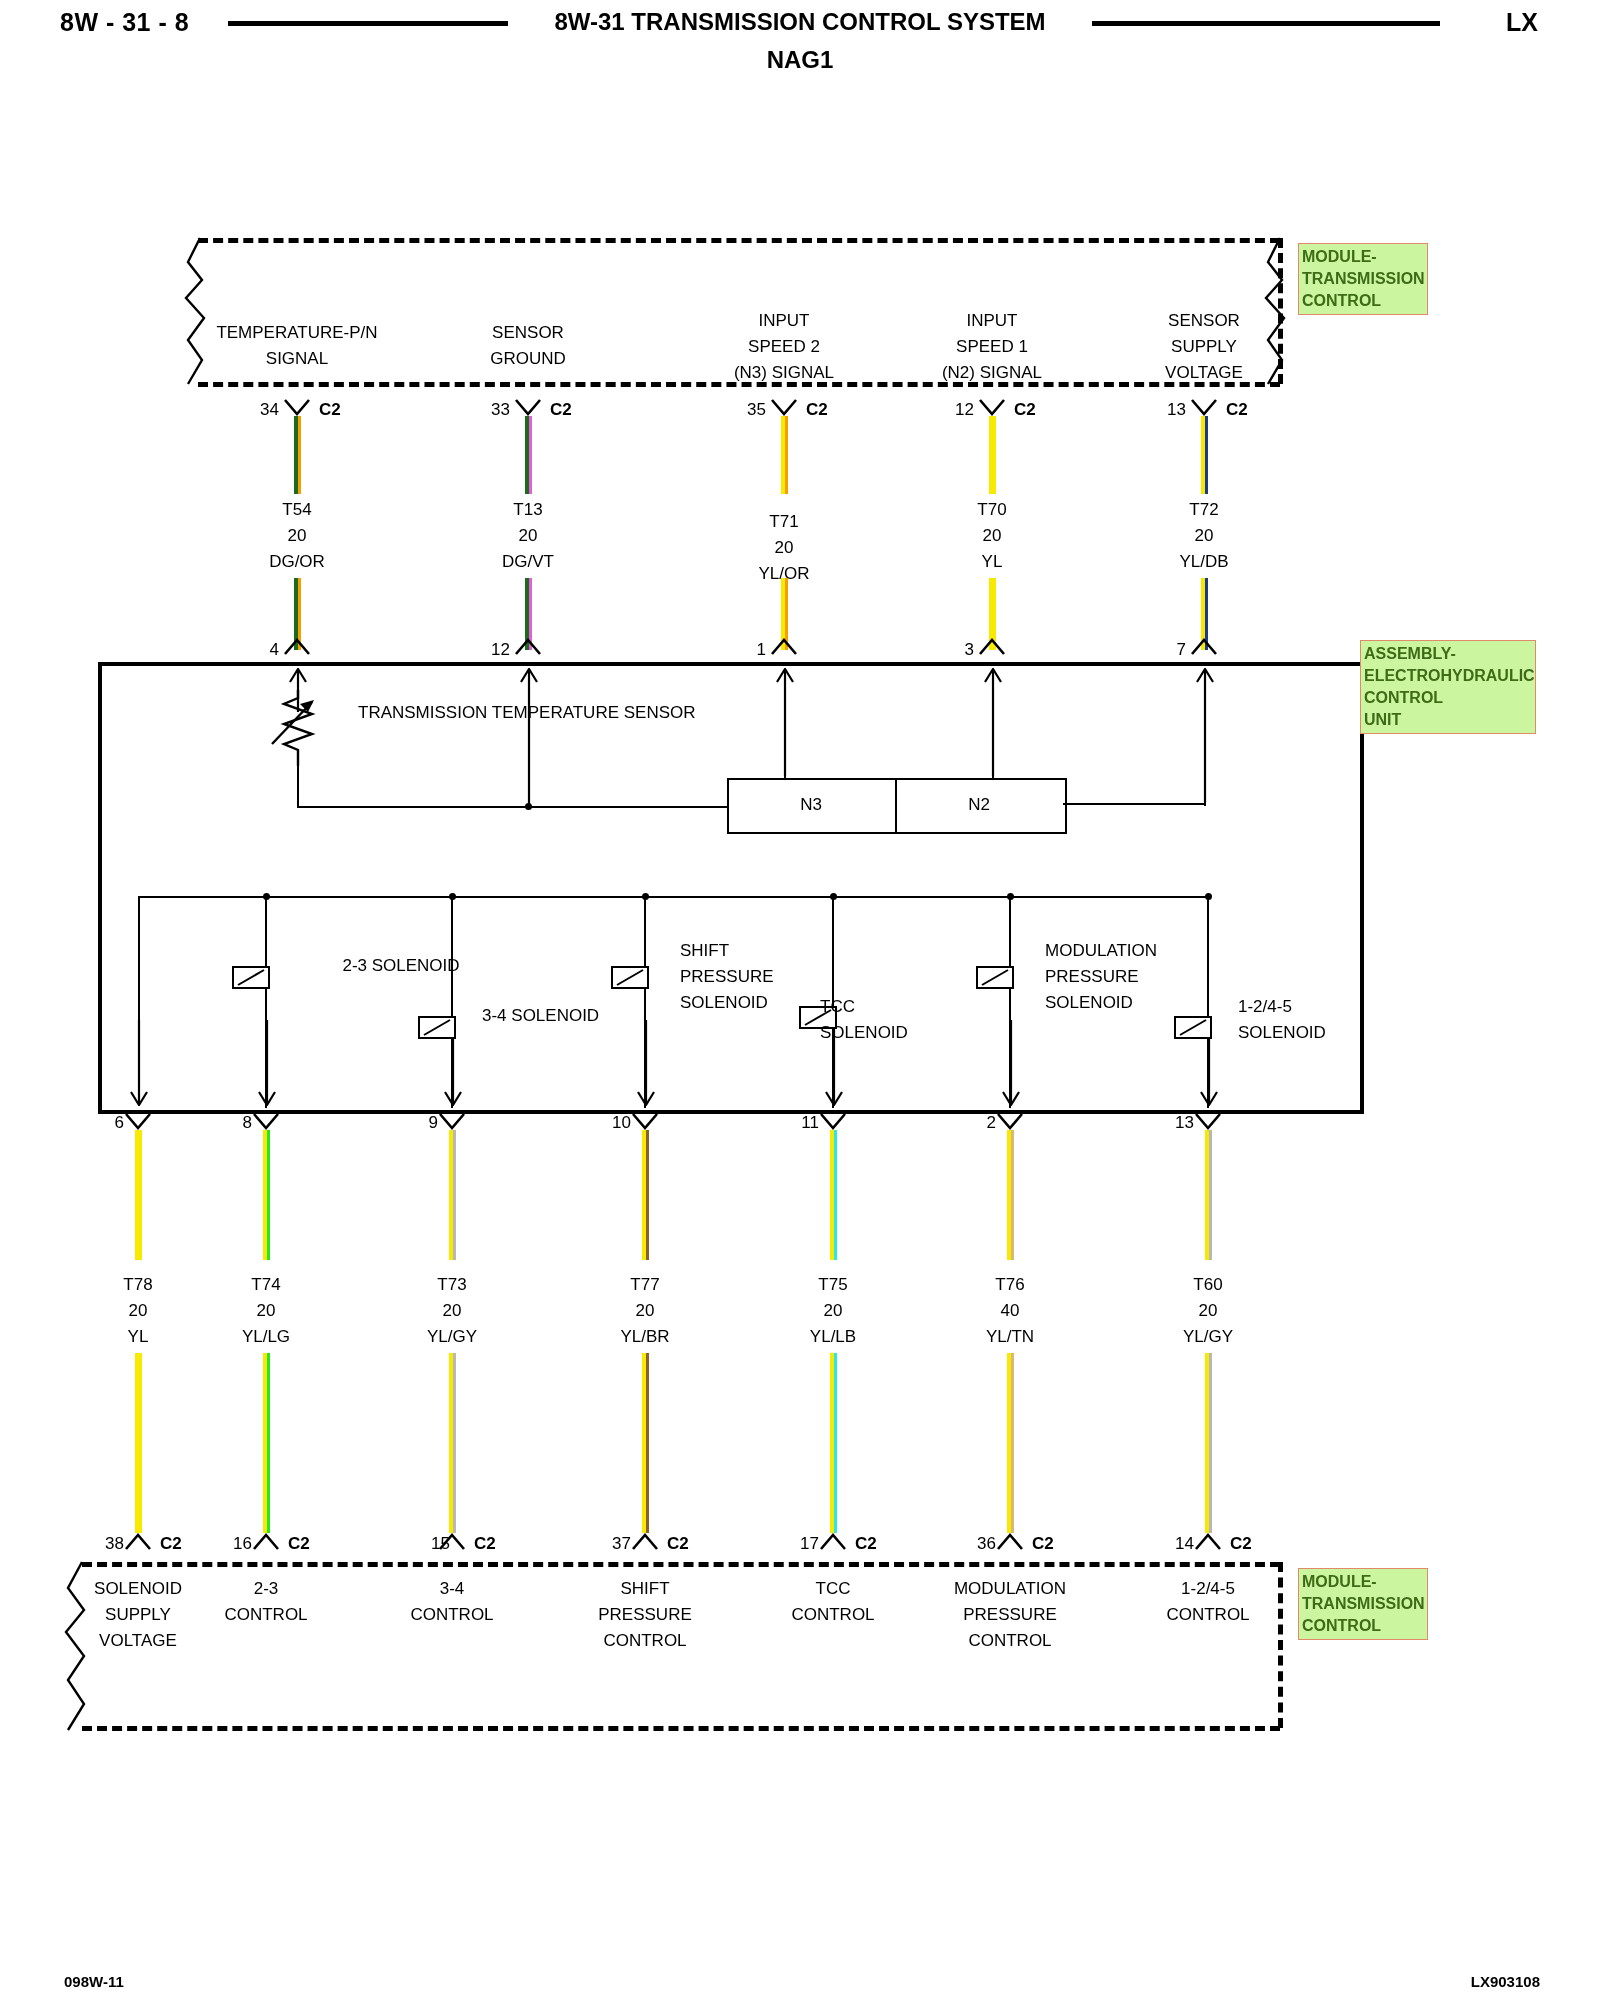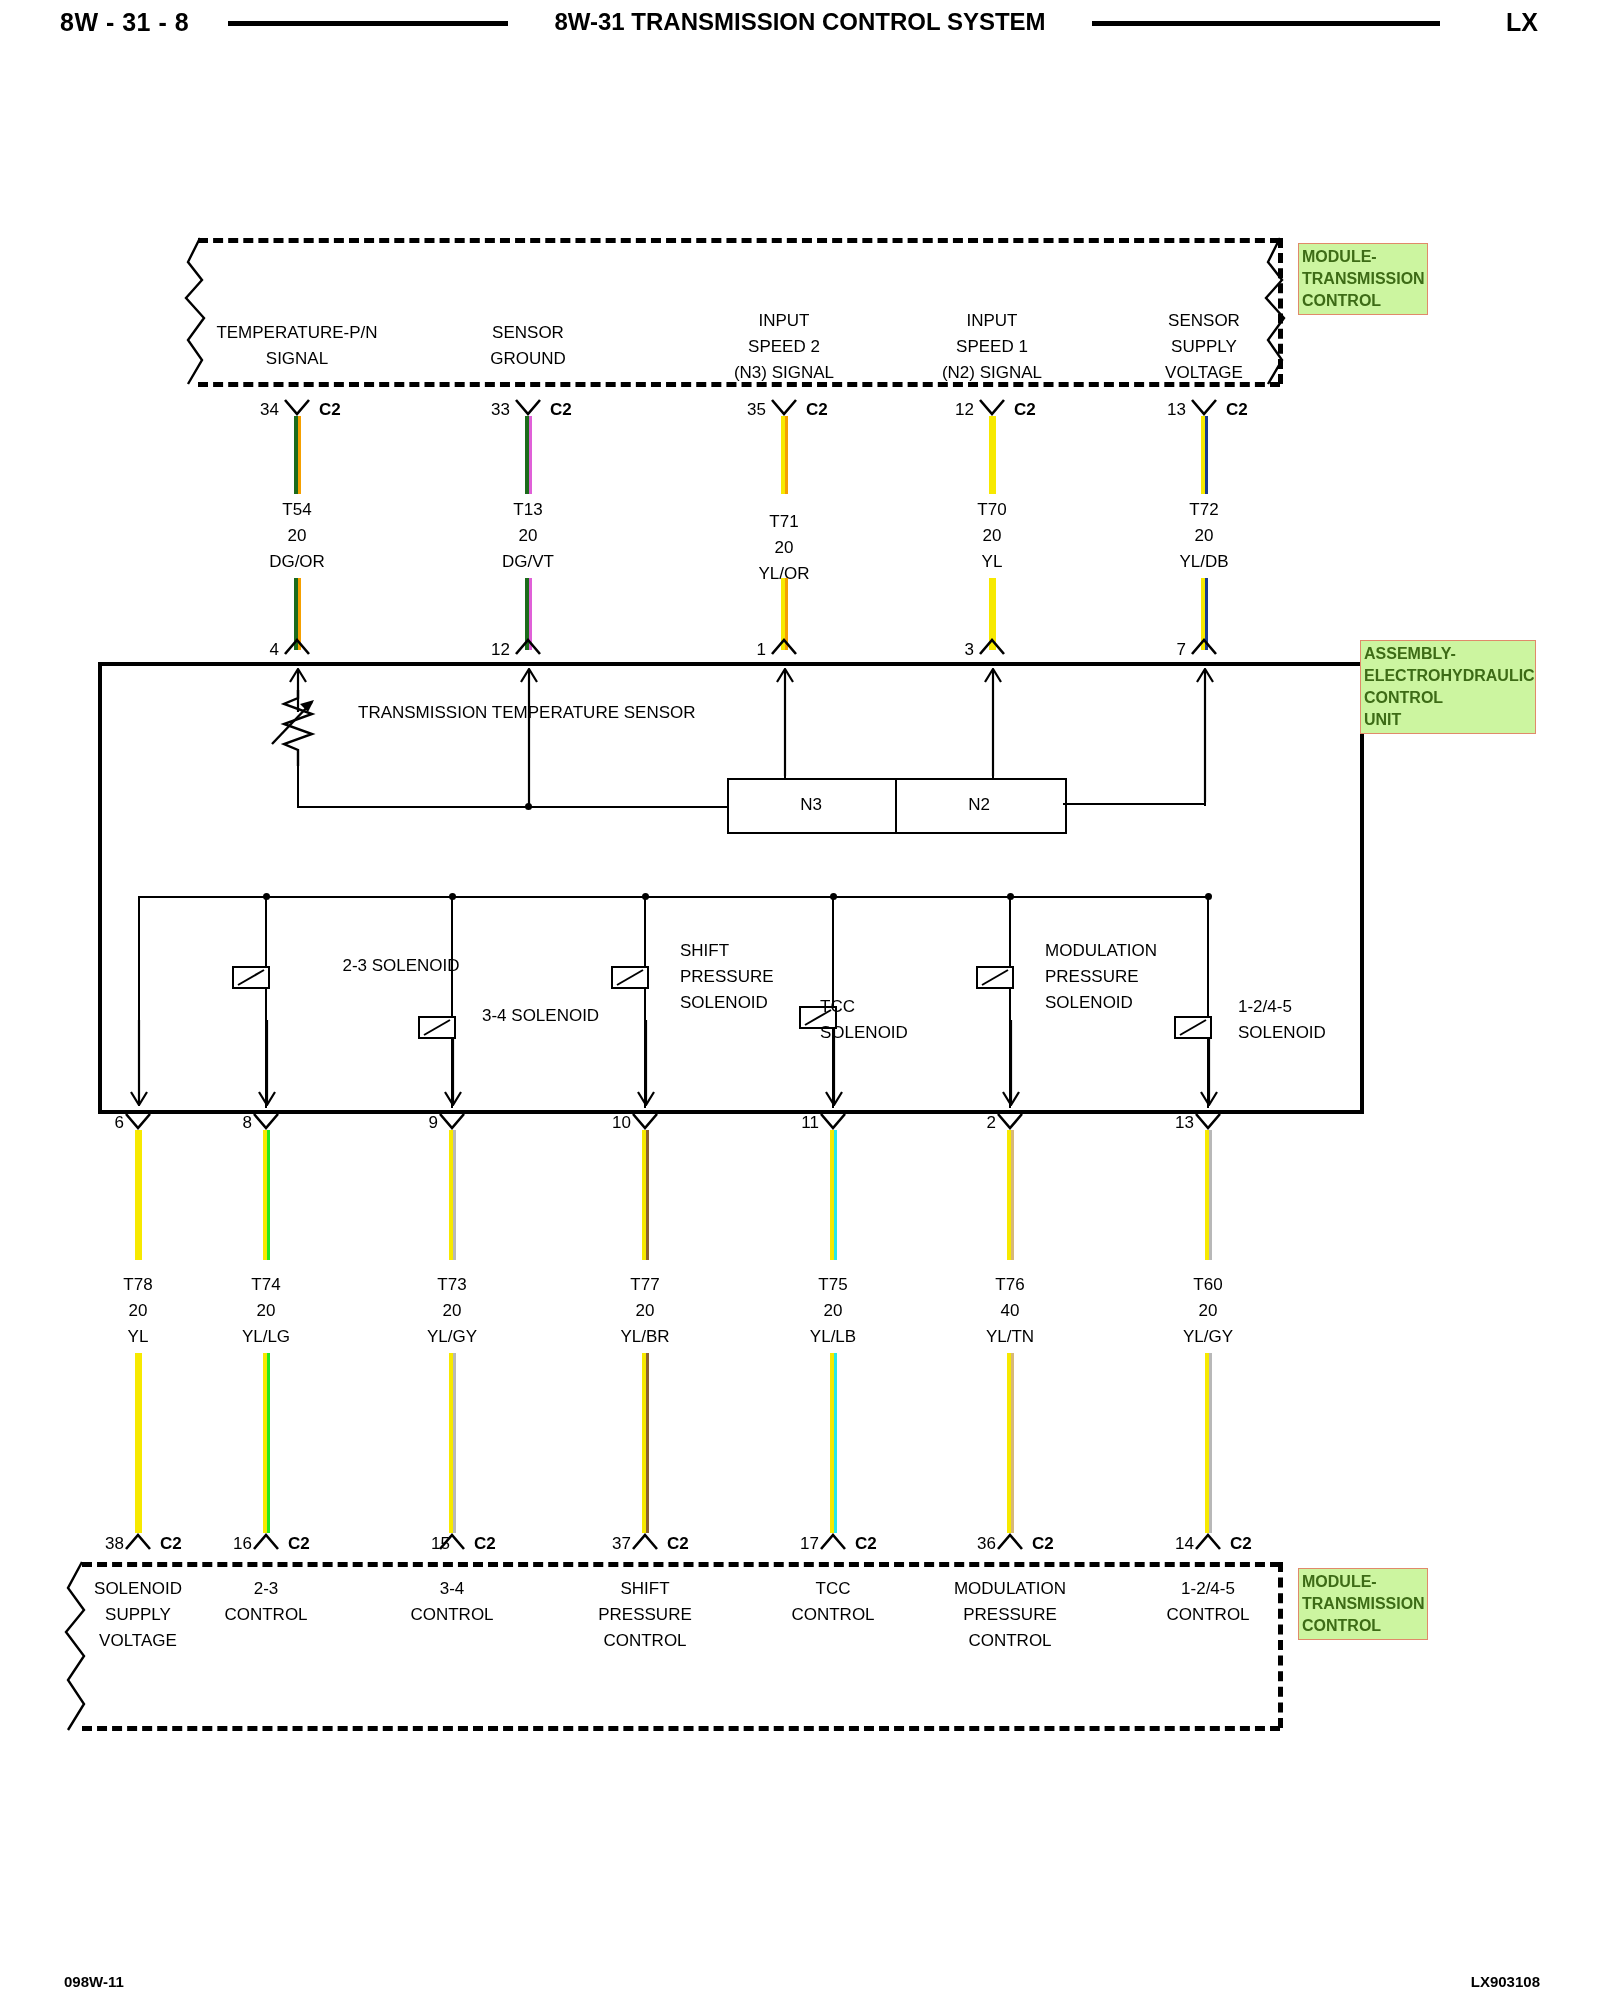--- a/index.html
+++ b/index.html
@@ -49,20 +49,21 @@
   .dot{position:absolute;width:7px;height:7px;border-radius:50%;background:#000;}
 </style>
 </head>
 <body>
 
 <div id="sheet">
 
   <div class="hdr-left">8W - 31 - 8</div>
   <div class="hdr-rule l"></div>
   <div class="hdr-title">8W-31 TRANSMISSION CONTROL SYSTEM</div>
+  <div class="hdr-sub">NAG1</div>
   <div class="hdr-rule r"></div>
   <div class="hdr-right">LX</div>
 
   <div class="dash-h" style="left:198px;top:238px;width:1082px;"></div>
 
   <div class="dash-v" style="left:1278px;top:238px;height:146px;"></div>
 
   <div class="dash-h" style="left:198px;top:382px;width:1082px;"></div>
 
   <svg style="position:absolute;left:182px;top:236px;width:40px;height:152px;">

